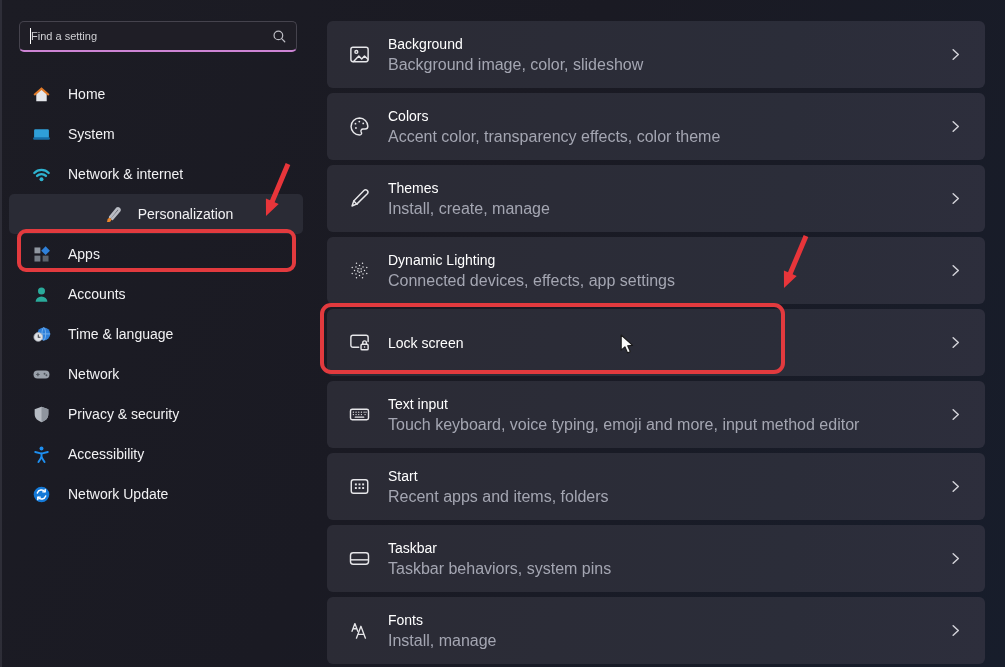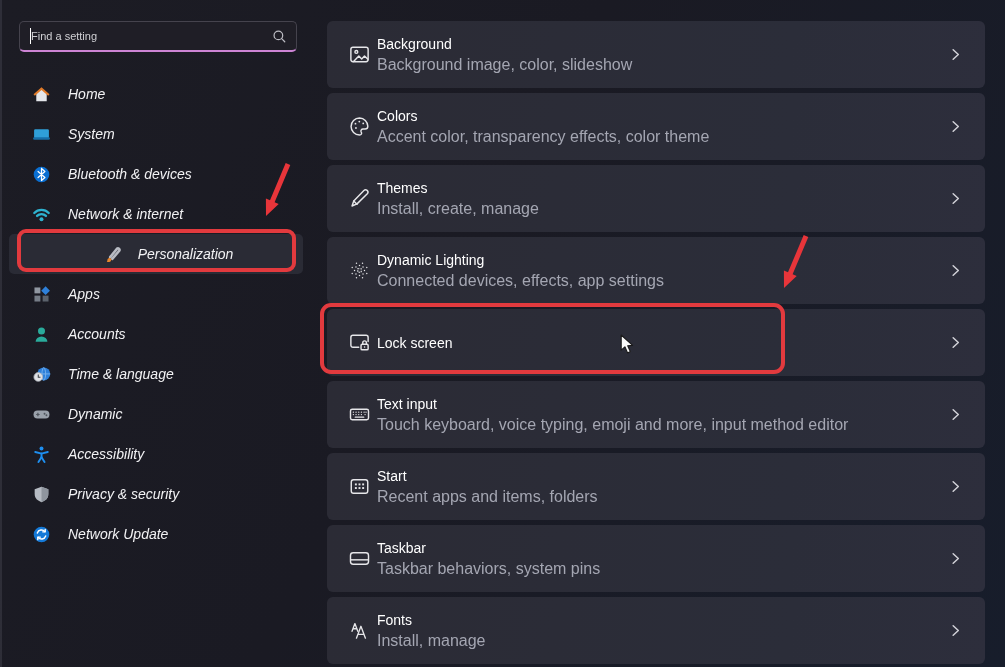--- a/index.html
+++ b/index.html
@@ -18,34 +18,34 @@
   }
   .search-box input{
     position:absolute;left:0;top:0;width:240px;height:27px;background:transparent;border:none;outline:none;
     padding:0 0 0 11px;color:#e8e8e8;font-size:11px;font-family:"Liberation Sans",sans-serif;
   }
   .search-box input::placeholder{color:#cfcfd3;opacity:1;}
   .caret{position:absolute;left:10px;top:6px;width:1px;height:16px;background:#ffffff;}
   .search-icon{position:absolute;right:9px;top:7px;width:15px;height:15px;}
 
   .nav{position:absolute;left:9px;top:74px;width:294px;display:flex;flex-direction:column;}
-  .nav-item{display:flex;align-items:center;height:40px;padding-left:23px;border-radius:5px;gap:17px;cursor:default;font-style:italic;}
+  .nav-item{display:flex;align-items:center;height:40px;padding-left:23px;border-radius:5px;gap:17px;cursor:default;}
   .nav-item.selected{background:#2a2b35;justify-content:center;}
   .nav-icon{width:19px;height:19px;flex:0 0 19px;display:flex;align-items:center;justify-content:center;}
   .nav-label{font-size:14px;color:#f2f2f4;white-space:nowrap;}
 
   
   .main{position:absolute;left:327px;top:21px;width:658px;display:flex;flex-direction:column;gap:5px;}
   .row{
     height:67px;min-height:67px;box-sizing:border-box;border-radius:6px;position:relative;
     background:linear-gradient(100deg,#2b2b35 0%,#2b2d39 70%,#2d2e3c 100%);
     display:flex;align-items:center;padding-left:20px;
   }
   .row-icon{width:24px;height:24px;flex:0 0 24px;display:flex;align-items:center;justify-content:center;}
-  .row-text{margin-left:6px;}
+  .row-text{margin-left:17px;}
   .row-title{font-size:14px;color:#ffffff;}
   .row-subtitle{font-size:16px;color:#a4a6b2;margin-top:4px;}
   .chevron{position:absolute;right:22px;top:26px;width:15px;height:15px;}
 
   
   .red-box{position:absolute;border:4px solid #e23a3e;box-sizing:border-box;pointer-events:none;}
   #red-box-personalization{left:17px;top:229px;width:279px;height:43px;border-radius:9px;}
   #red-box-lockscreen{left:320px;top:303px;width:465px;height:71px;border-radius:11px;}
   .red-arrow{position:absolute;pointer-events:none;}
   #arrow-personalization{left:252px;top:160px;}
@@ -83,29 +83,20 @@
           <svg viewBox="0 0 20 20" width="19" height="19">
             <rect x="2.2" y="4.5" width="15.6" height="9.5" rx="1.3" fill="#2f9fd8"></rect>
             <rect x="1.2" y="12.8" width="17.6" height="2.6" rx="1.3" fill="#176fa8"></rect>
           </svg>
         </span>
     <span class="nav-label">System</span>
   </div>
       <div class="nav-item">
     <span class="nav-icon">
           <svg viewBox="0 0 20 20" width="19" height="19">
-            <circle cx="10" cy="10" r="8.2" fill="#0a6fd2"></circle>
-            <path d="M10 3.6 V16.4 M10 3.6 L13.6 6.8 L6.4 13.2 M10 16.4 L13.6 13.2 L6.4 6.8" stroke="#fff" stroke-width="1.3" fill="none" stroke-linejoin="round" stroke-linecap="round"></path>
-          </svg>
-        </span>
-    <span class="nav-label">Bluetooth &amp; devices</span>
-  </div>
-      <div class="nav-item">
-    <span class="nav-icon">
-          <svg viewBox="0 0 20 20" width="19" height="19">
             <g fill="none" stroke="#2eb2cf" stroke-linecap="round">
               <path d="M2.4 8.4 a10.6 10.6 0 0 1 15.2 0" stroke-width="2.4"></path>
               <path d="M5.3 11.5 a6.6 6.6 0 0 1 9.4 0" stroke-width="2.4"></path>
             </g>
             <circle cx="10" cy="15" r="2.1" fill="#2eb2cf"></circle>
           </svg>
         </span>
     <span class="nav-label">Network &amp; internet</span>
   </div>
       <div class="nav-item selected">
@@ -150,44 +141,44 @@
   </div>
       <div class="nav-item">
     <span class="nav-icon">
           <svg viewBox="0 0 20 20" width="19" height="19">
             <rect x="1.6" y="5.8" width="16.8" height="8.4" rx="4.2" fill="#9aa1ab"></rect>
             <path d="M6.2 8.2 v3.6 M4.4 10 h3.6" stroke="#4e545c" stroke-width="1.3"></path>
             <circle cx="13.2" cy="9.2" r="1" fill="#4e545c"></circle>
             <circle cx="15.2" cy="10.8" r="1" fill="#4e545c"></circle>
           </svg>
         </span>
-    <span class="nav-label">Dynamic</span>
+    <span class="nav-label">Network</span>
+  </div>
+      <div class="nav-item">
+    <span class="nav-icon">
+          <svg viewBox="0 0 20 20" width="19" height="19">
+            <path d="M10 1.8 L17.2 4.4 V9.6 c0 4.6-3 7-7.2 8.6 C5.8 16.6 2.8 14.2 2.8 9.6 V4.4 Z" fill="#b6bbc3"></path>
+            <path d="M10 1.8 L17.2 4.4 V9.6 c0 4.6-3 7-7.2 8.6 Z" fill="#8f959e"></path>
+          </svg>
+        </span>
+    <span class="nav-label">Privacy &amp; security</span>
   </div>
       <div class="nav-item">
     <span class="nav-icon">
           <svg viewBox="0 0 20 20" width="19" height="19">
             <circle cx="10" cy="3.6" r="2.1" fill="#1e8ff0"></circle>
             <g stroke="#1e8ff0" stroke-width="2" stroke-linecap="round" fill="none">
               <path d="M3.4 7.4 L10 9 L16.6 7.4"></path>
               <path d="M10 8.8 V13"></path>
               <path d="M10 13 L6.8 18"></path>
               <path d="M10 13 L13.2 18"></path>
             </g>
           </svg>
         </span>
     <span class="nav-label">Accessibility</span>
-  </div>
-      <div class="nav-item">
-    <span class="nav-icon">
-          <svg viewBox="0 0 20 20" width="19" height="19">
-            <path d="M10 1.8 L17.2 4.4 V9.6 c0 4.6-3 7-7.2 8.6 C5.8 16.6 2.8 14.2 2.8 9.6 V4.4 Z" fill="#b6bbc3"></path>
-            <path d="M10 1.8 L17.2 4.4 V9.6 c0 4.6-3 7-7.2 8.6 Z" fill="#8f959e"></path>
-          </svg>
-        </span>
-    <span class="nav-label">Privacy &amp; security</span>
   </div>
       <div class="nav-item">
     <span class="nav-icon">
           <svg viewBox="0 0 20 20" width="19" height="19">
             <circle cx="10" cy="10" r="8.2" fill="#1479d7"></circle>
             <path d="M5.6 8.4 a4.6 4.6 0 0 1 8-1.4" stroke="#fff" stroke-width="1.5" fill="none" stroke-linecap="round"></path>
             <path d="M13.9 4.6 v2.6 h-2.6" fill="none" stroke="#fff" stroke-width="1.5" stroke-linecap="round" stroke-linejoin="round"></path>
             <path d="M14.4 11.6 a4.6 4.6 0 0 1-8 1.4" stroke="#fff" stroke-width="1.5" fill="none" stroke-linecap="round"></path>
             <path d="M6.1 15.4 v-2.6 h2.6" fill="none" stroke="#fff" stroke-width="1.5" stroke-linecap="round" stroke-linejoin="round"></path>
           </svg>

